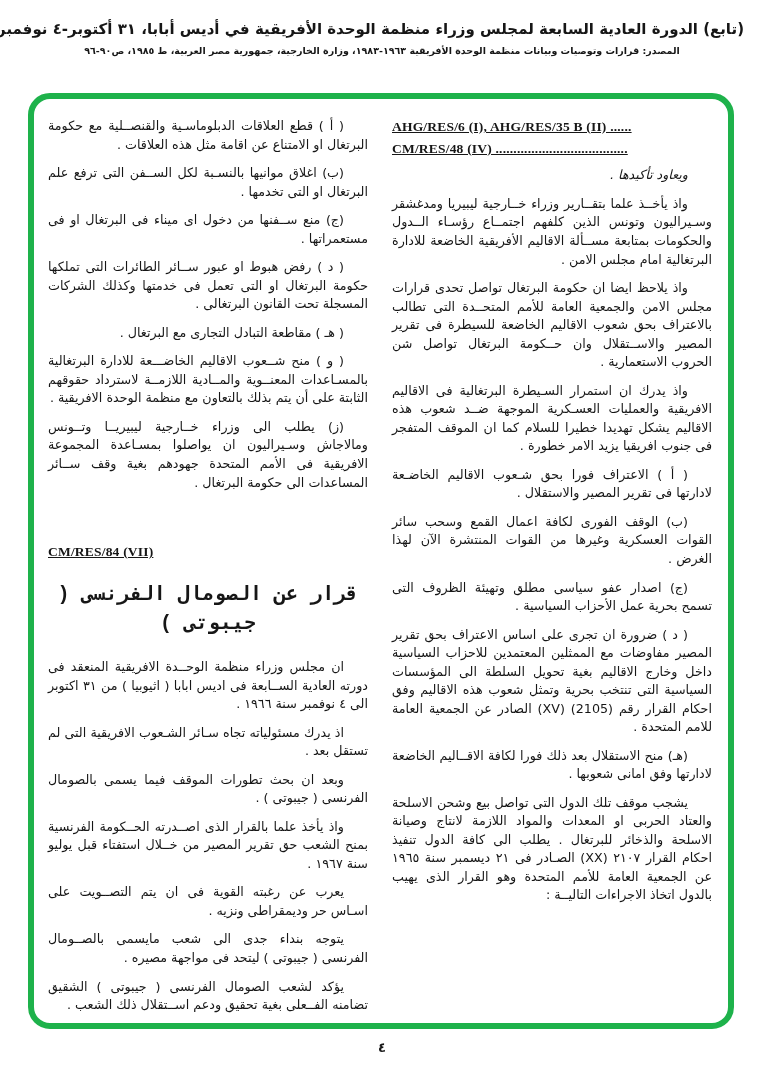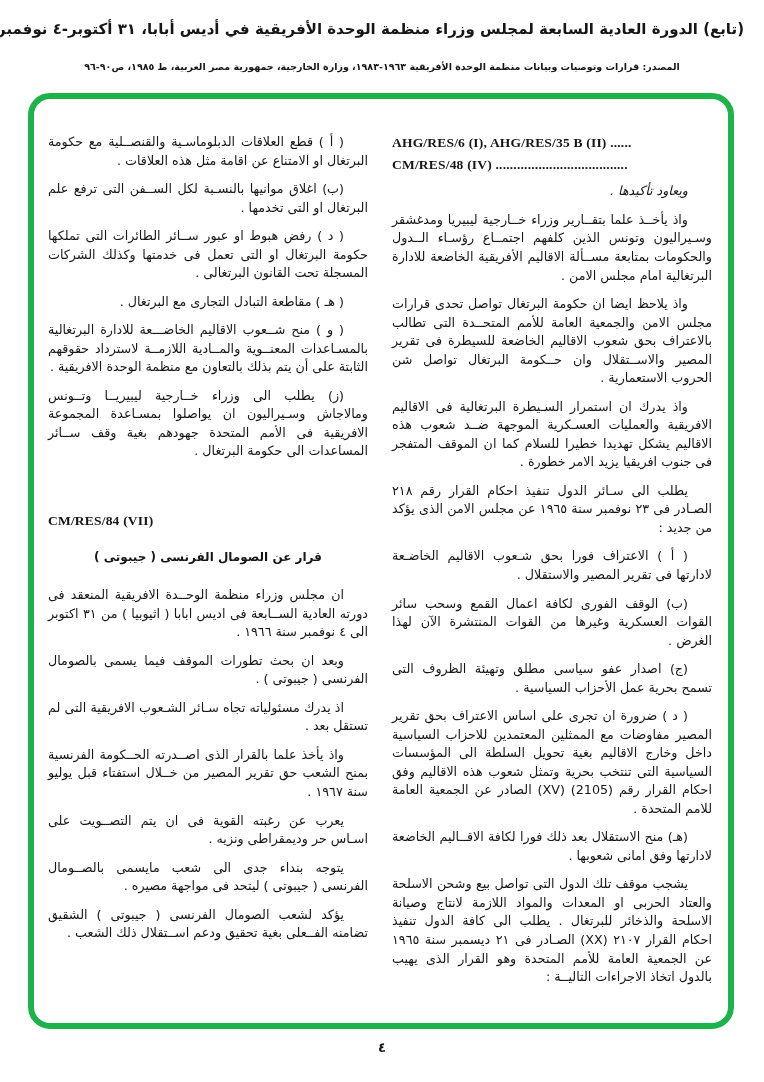--- a/index.html
+++ b/index.html
@@ -25,21 +25,21 @@
   }
   .header-line1 {
     font-size: 15px;
     font-weight: bold;
     letter-spacing: 0;
     white-space: nowrap;
   }
   .header-line2 {
     font-size: 9.5px;
     font-weight: bold;
-    margin-top: 23px;
+    margin-top: 7px;
     white-space: nowrap;
   }
   .green-frame {
     position: absolute;
     top: 93px;
     left: 28px;
     width: 706px;
     height: 936px;
     box-sizing: border-box;
     border: 6px solid #1eb24b;
@@ -49,21 +49,20 @@
     background: #ffffff;
   }
   .text-columns {
     display: flex;
     gap: 24px;
     height: 100%;
   }
   .column {
     flex: 1 1 0;
     min-width: 0;
-    margin-top: 16px;
   }
   .block {
     font-size: 12.7px;
     line-height: 1.46;
     text-align: justify;
     margin: 0 0 10px 0;
   }
   .block.para {
     text-indent: 24px;
   }
@@ -71,34 +70,36 @@
     direction: ltr;
     text-align: left;
     font-family: "Liberation Serif", serif;
     font-size: 13.5px;
     font-weight: bold;
     letter-spacing: 0.2px;
     margin-bottom: 2px;
     text-indent: 0;
     white-space: nowrap;
     overflow: hidden;
+    text-decoration: underline;
   }
   .block.code + .block.para {
     margin-top: 8px;
     font-style: italic;
   }
   .block.section-start {
     margin-top: 50px;
   }
   .block.title {
     text-align: center;
     font-weight: bold;
-    font-size: 12px;
+    font-size: 20px;
     text-indent: 0;
     margin: 18px 0 20px 0;
+    font-family: Liberation Mono, monospace;
   }
   .page-number {
     position: absolute;
     top: 1040px;
     left: 0;
     right: 0;
     text-align: center;
     font-size: 13px;
     font-weight: bold;
   }
@@ -113,40 +114,40 @@
 
 <div class="green-frame" style="border-color: rgb(30, 178, 75);">
   <div class="text-columns">
     <div class="column" id="col-right">
         <div class="block code">AHG/RES/6 (I), AHG/RES/35 B (II) ......</div>
         <div class="block code">CM/RES/48 (IV) .....................................</div>
         <div class="block para">ويعاود تأكيدها .</div>
         <div class="block para">واذ يأخــذ علما بتقــارير وزراء خــارجية ليبيريا ومدغشقر وسـيراليون وتونس الذين كلفهم اجتمــاع رؤسـاء الــدول والحكومات بمتابعة مســألة الاقاليم الأفريقية الخاضعة للادارة البرتغالية امام مجلس الامن .</div>
         <div class="block para">واذ يلاحظ ايضا ان حكومة البرتغال تواصل تحدى قرارات مجلس الامن والجمعية العامة للأمم المتحــدة التى تطالب بالاعتراف بحق شعوب الاقاليم الخاضعة للسيطرة فى تقرير المصير والاســتقلال وان حــكومة البرتغال تواصل شن الحروب الاستعمارية .</div>
         <div class="block para">واذ يدرك ان استمرار السـيطرة البرتغالية فى الاقاليم الافريقية والعمليات العسـكرية الموجهة ضــد شعوب هذه الاقاليم يشكل تهديدا خطيرا للسلام كما ان الموقف المتفجر فى جنوب افريقيا يزيد الامر خطورة .</div>
-        <div class="block para">يطلب الى سـائر الدول تنفيذ احكام القرار رقم ٢١٨ الصـادر فى ٢٣ نوفمبر سنة ١٩٦٥ عن مجلس الامن الذى يؤكد من جديد :</div>
         <div class="block para">( أ ) الاعتراف فورا بحق شـعوب الاقاليم الخاضـعة لادارتها فى تقرير المصير والاستقلال .</div>
         <div class="block para">(ب) الوقف الفورى لكافة اعمال القمع وسحب سائر القوات العسكرية وغيرها من القوات المنتشرة الآن لهذا الغرض .</div>
         <div class="block para">(ج) اصدار عفو سياسى مطلق وتهيئة الظروف التى تسمح بحرية عمل الأحزاب السياسية .</div>
         <div class="block para">( د ) ضرورة ان تجرى على اساس الاعتراف بحق تقرير المصير مفاوضات مع الممثلين المعتمدين للاحزاب السياسية داخل وخارج الاقاليم بغية تحويل السلطة الى المؤسسات السياسية التى تنتخب بحرية وتمثل شعوب هذه الاقاليم وفق احكام القرار رقم (2105) (XV) الصادر عن الجمعية العامة للامم المتحدة .</div>
         <div class="block para">(هـ) منح الاستقلال بعد ذلك فورا لكافة الاقــاليم الخاضعة لادارتها وفق امانى شعوبها .</div>
         <div class="block para">يشجب موقف تلك الدول التى تواصل بيع وشحن الاسلحة والعتاد الحربى او المعدات والمواد اللازمة لانتاج وصيانة الاسلحة والذخائر للبرتغال . يطلب الى كافة الدول تنفيذ احكام القرار ٢١٠٧ (XX) الصـادر فى ٢١ ديسمبر سنة ١٩٦٥ عن الجمعية العامة للأمم المتحدة وهو القرار الذى يهيب بالدول اتخاذ الاجراءات التاليــة :</div>
       </div>
     <div class="column" id="col-left">
         <div class="block para">( أ ) قطع العلاقات الدبلوماسـية والقنصــلية مع حكومة البرتغال او الامتناع عن اقامة مثل هذه العلاقات .</div>
         <div class="block para">(ب) اغلاق موانيها بالنسـبة لكل الســفن التى ترفع علم البرتغال او التى تخدمها .</div>
+        <div class="block para">(ج) منع ســفنها من دخول اى ميناء فى البرتغال او فى مستعمراتها .</div>
         <div class="block para">( د ) رفض هبوط او عبور ســائر الطائرات التى تملكها حكومة البرتغال او التى تعمل فى خدمتها وكذلك الشركات المسجلة تحت القانون البرتغالى .</div>
         <div class="block para">( هـ ) مقاطعة التبادل التجارى مع البرتغال .</div>
         <div class="block para">( و ) منح شــعوب الاقاليم الخاضـــعة للادارة البرتغالية بالمسـاعدات المعنــوية والمــادية اللازمــة لاسترداد حقوقهم الثابتة على أن يتم بذلك بالتعاون مع منظمة الوحدة الافريقية .</div>
         <div class="block para">(ز) يطلب الى وزراء خــارجية ليبيريــا وتــونس ومالاجاش وسـيراليون ان يواصلوا بمسـاعدة المجموعة الافريقية فى الأمم المتحدة جهودهم بغية وقف ســائر المساعدات الى حكومة البرتغال .</div>
         <div class="block code section-start">CM/RES/84 (VII)</div>
         <div class="block title">قرار عن الصومال الفرنسى ( جيبوتى )</div>
         <div class="block para">ان مجلس وزراء منظمة الوحــدة الافريقية المنعقد فى دورته العادية الســابعة فى اديس ابابا ( اثيوبيا ) من ٣١ اكتوبر الى ٤ نوفمبر سنة ١٩٦٦ .</div>
+        <div class="block para">اذ يدرك مسئولياته تجاه سـائر الشـعوب الافريقية التى لم تستقل بعد .</div>
         <div class="block para">وبعد ان بحث تطورات الموقف فيما يسمى بالصومال الفرنسى ( جيبوتى ) .</div>
-        <div class="block para">اذ يدرك مسئولياته تجاه سـائر الشـعوب الافريقية التى لم تستقل بعد .</div>
         <div class="block para">واذ يأخذ علما بالقرار الذى اصــدرته الحــكومة الفرنسية بمنح الشعب حق تقرير المصير من خــلال استفتاء قبل يوليو سنة ١٩٦٧ .</div>
         <div class="block para">يعرب عن رغبته القوية فى ان يتم التصــويت على اسـاس حر وديمقراطى ونزيه .</div>
         <div class="block para">يتوجه بنداء جدى الى شعب مايسمى بالصــومال الفرنسى ( جيبوتى ) ليتحد فى مواجهة مصيره .</div>
         <div class="block para">يؤكد لشعب الصومال الفرنسى ( جيبوتى ) الشقيق تضامنه الفــعلى بغية تحقيق ودعم اســتقلال ذلك الشعب .</div>
       </div>
   </div>
 </div>
 
 <div class="page-number">٤</div>
 

